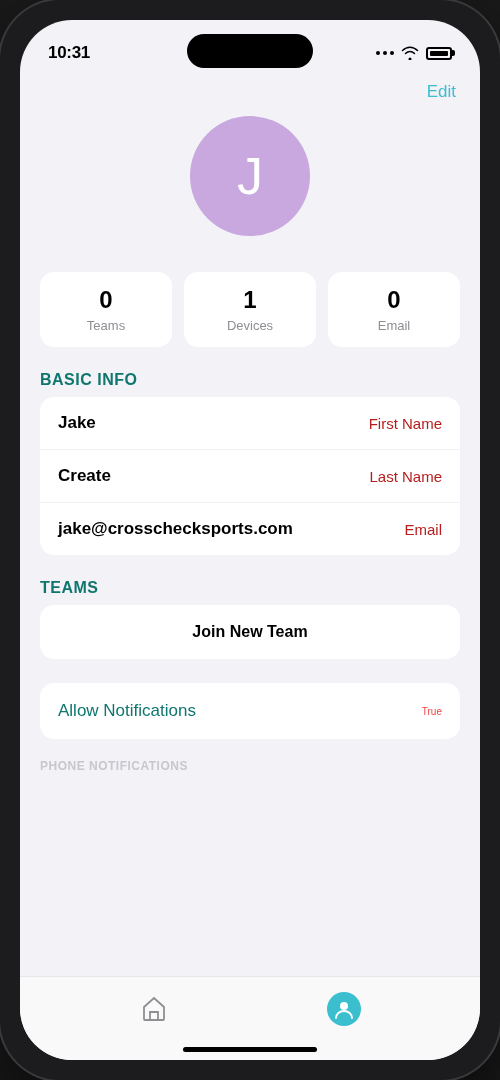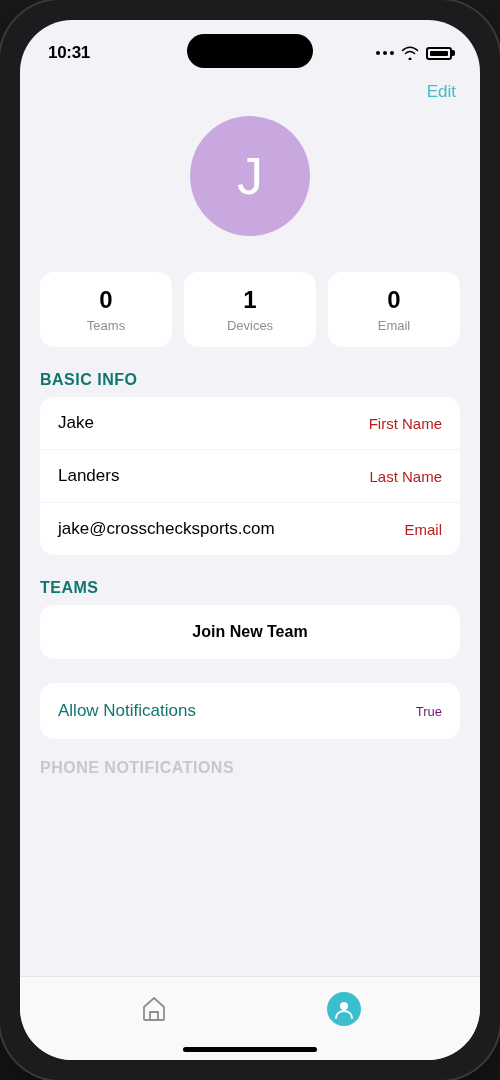--- a/index.html
+++ b/index.html
@@ -205,21 +205,21 @@
       padding: 16px 18px;
       border-bottom: 1px solid #f2f2f7;
     }
 
     .info-row:last-child {
       border-bottom: none;
     }
 
     .info-value {
       font-size: 17px;
-      font-weight: 400;
+      font-weight: 700;
       color: #000;
     }
 
     .info-field-label {
       font-size: 15px;
       color: #b91c1c;
       font-weight: 400;
     }
 
     
@@ -268,27 +268,27 @@
       padding: 18px 18px;
     }
 
     .notif-label {
       font-size: 17px;
       font-weight: 400;
       color: #0f766e;
     }
 
     .notif-value {
-      font-size: 13px;
-      color: #701a75;
+      font-size: 10px;
+      color: #ef4444;
     }
 
     
     .phone-notif-label {
-      font-size: 16px;
+      font-size: 12px;
       font-weight: 600;
       color: #c7c7cc;
       text-transform: uppercase;
       letter-spacing: 0.5px;
       padding: 0 20px;
       margin-bottom: 8px;
     }
 
     
     .bottom-nav {
@@ -427,21 +427,21 @@
         </div>
       </div>
 
       <div class="section-label">BASIC INFO</div>
       <div class="info-card">
         <div class="info-row">
           <span class="info-value">Jake</span>
           <span class="info-field-label">First Name</span>
         </div>
         <div class="info-row">
-          <span class="info-value">Landers</span>
+          <span class="info-value">Create</span>
           <span class="info-field-label">Last Name</span>
         </div>
         <div class="info-row">
           <span class="info-value">jake@crosschecksports.com</span>
           <span class="info-field-label">Email</span>
         </div>
       </div>
 
       <div class="section-label">TEAMS</div>
       <div class="teams-card">

